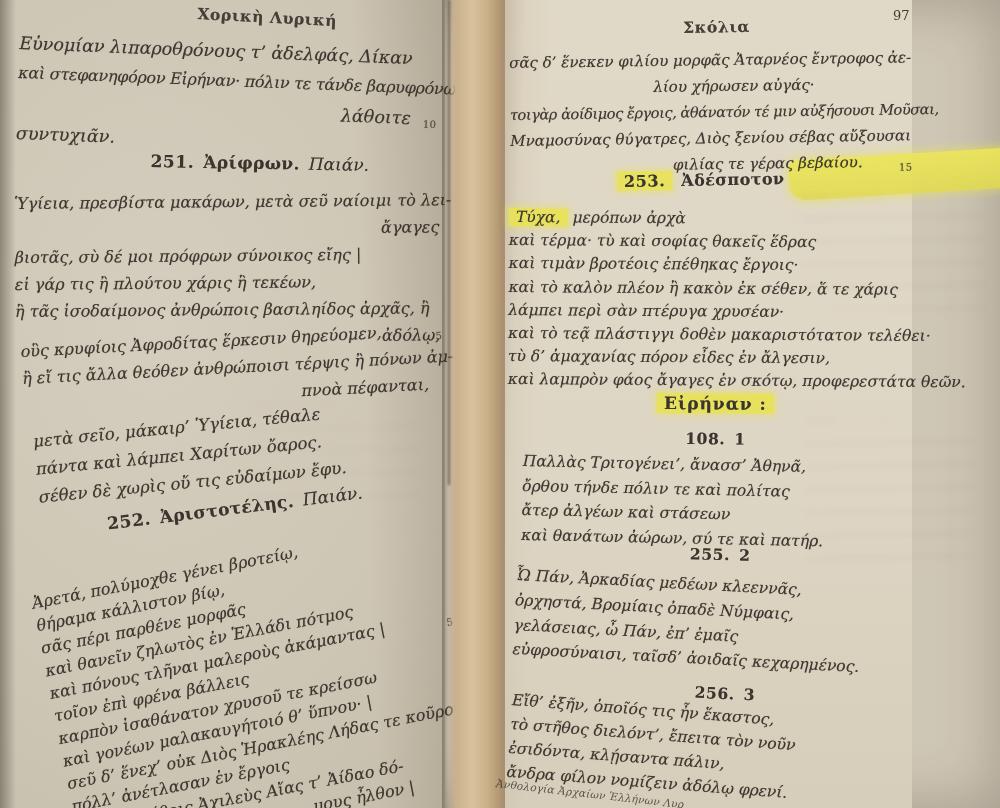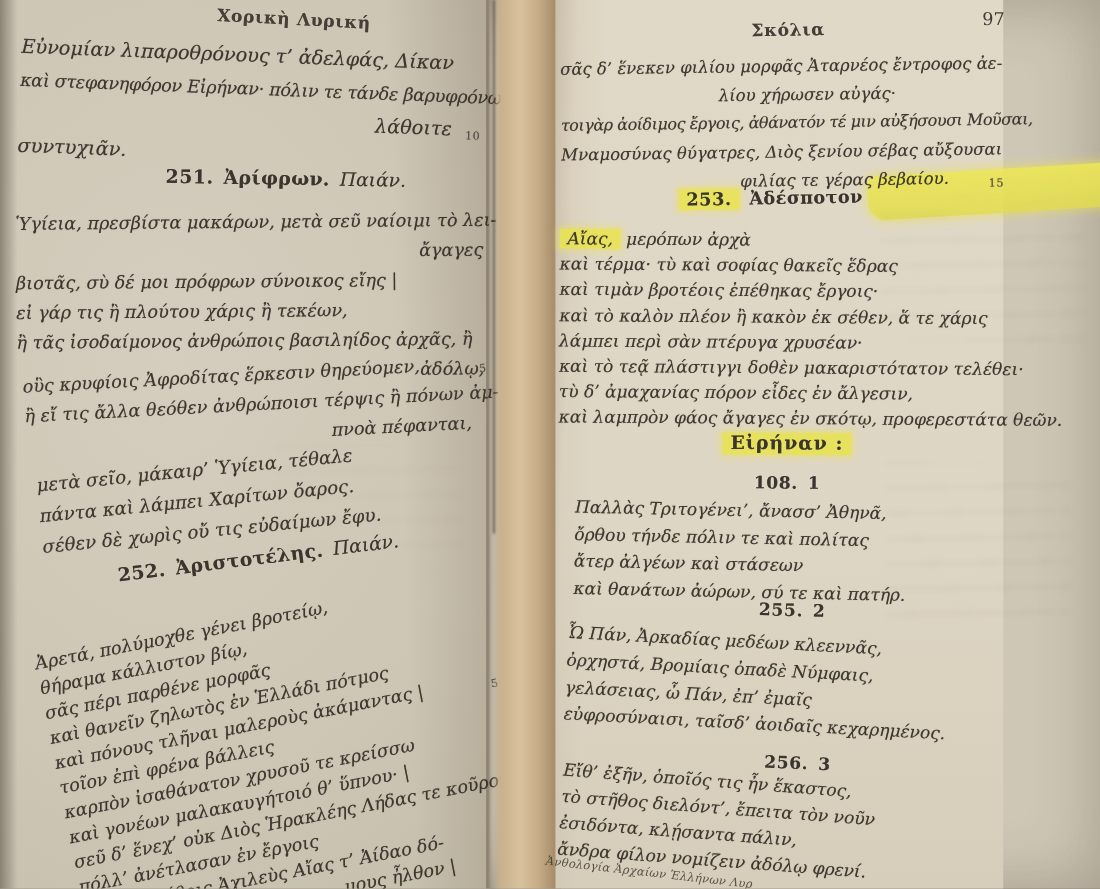--- a/index.html
+++ b/index.html
@@ -29,21 +29,21 @@
   .cont{text-align:right;padding-right:6px;}
   .lnum{position:absolute;top:6px;font-style:normal;font-size:10px;letter-spacing:.5px;color:#564f45;}
   .lp .lnum{right:-10px;}
   .rp .lnum{right:78px;}
   .poem{font-style:italic;text-shadow:0 0 .7px rgba(56,50,42,.5);}
   .headline{font-style:normal;color:#3a352e;text-shadow:0 0 .6px rgba(56,50,42,.45);}
   .hnum{font-weight:bold;letter-spacing:.6px;margin-right:9px;}
   .hname{font-weight:bold;letter-spacing:.4px;margin-right:9px;}
   .hlabel{font-style:italic;font-weight:normal;}
   .page-header{font-weight:600;font-size:15.5px;letter-spacing:.6px;color:#453f38;}
-  .pagenum{position:absolute;left:388px;top:8px;font-size:16px;color:#403a32;z-index:3;}
+  .pagenum{position:absolute;left:388px;top:8px;font-size:13px;color:#403a32;z-index:3;}
   .hl{background:rgba(233,227,80,.88);padding:0 7px;box-shadow:0 0 6px 2px rgba(233,227,80,.55);}
   .hlbar{position:absolute;left:283px;top:161px;width:240px;height:40px;z-index:1;
     transform:rotate(-3.5deg);transform-origin:0 0;border-radius:8px 14px 10px 16px;
     background:linear-gradient(180deg,rgba(236,230,87,.92),rgba(226,220,76,.85));
     filter:blur(.6px);box-shadow:0 0 8px 3px rgba(233,227,80,.5);}
   .ghost{position:absolute;filter:blur(3px);opacity:.32;z-index:1;pointer-events:none;
     background:repeating-linear-gradient(179deg,rgba(120,110,94,.38) 0 2px,rgba(0,0,0,0) 2px 23px);}
   .g-a{left:295px;top:195px;width:185px;height:115px;}
   .g-b{left:300px;top:420px;width:168px;height:140px;}
   .g-c{left:250px;top:405px;width:170px;height:100px;opacity:.18;}
@@ -145,21 +145,21 @@
     <div id="rp-blocks">
         <div class="blk R1 poem">
           <div class="pline"><span>σᾶς δ’ ἕνεκεν φιλίου μορφᾶς Ἀταρνέος ἔντροφος ἀε-</span></div>
           <div class="pline cont"><span>λίου χήρωσεν αὐγάς·</span></div>
           <div class="pline"><span>τοιγὰρ ἀοίδιμος ἔργοις, ἀθάνατόν τέ μιν αὐξήσουσι Μοῦσαι,</span></div>
           <div class="pline"><span>Μναμοσύνας θύγατρες, Διὸς ξενίου σέβας αὔξουσαι</span></div>
           <div class="pline cont"><span>φιλίας τε γέρας βεβαίου.</span><span class="lnum">15</span></div>
         </div>
         <div class="blk R2 headline"><span class="hnum hl">253.</span><span class="hname">Ἀδέσποτον</span></div>
         <div class="blk R3 poem">
-          <div class="pline"><span class="hl">Αἴας,</span><span> μερόπων ἀρχὰ</span></div>
+          <div class="pline"><span class="hl">Τύχα,</span><span> μερόπων ἀρχὰ</span></div>
           <div class="pline"><span>καὶ τέρμα· τὺ καὶ σοφίας θακεῖς ἕδρας</span></div>
           <div class="pline"><span>καὶ τιμὰν βροτέοις ἐπέθηκας ἔργοις·</span></div>
           <div class="pline"><span>καὶ τὸ καλὸν πλέον ἢ κακὸν ἐκ σέθεν, ἅ τε χάρις</span></div>
           <div class="pline"><span>λάμπει περὶ σὰν πτέρυγα χρυσέαν·</span></div>
           <div class="pline"><span>καὶ τὸ τεᾷ πλάστιγγι δοθὲν μακαριστότατον τελέθει·</span></div>
           <div class="pline"><span>τὺ δ’ ἀμαχανίας πόρον εἶδες ἐν ἄλγεσιν,</span></div>
           <div class="pline"><span>καὶ λαμπρὸν φάος ἄγαγες ἐν σκότῳ, προφερεστάτα θεῶν.</span></div>
         </div>
         <div class="blk R4 headline"><span class="hname hl">Εἰρήναν :</span></div>
         <div class="blk R5 headline"><span class="hnum">108.</span><span class="hname">1</span></div>

